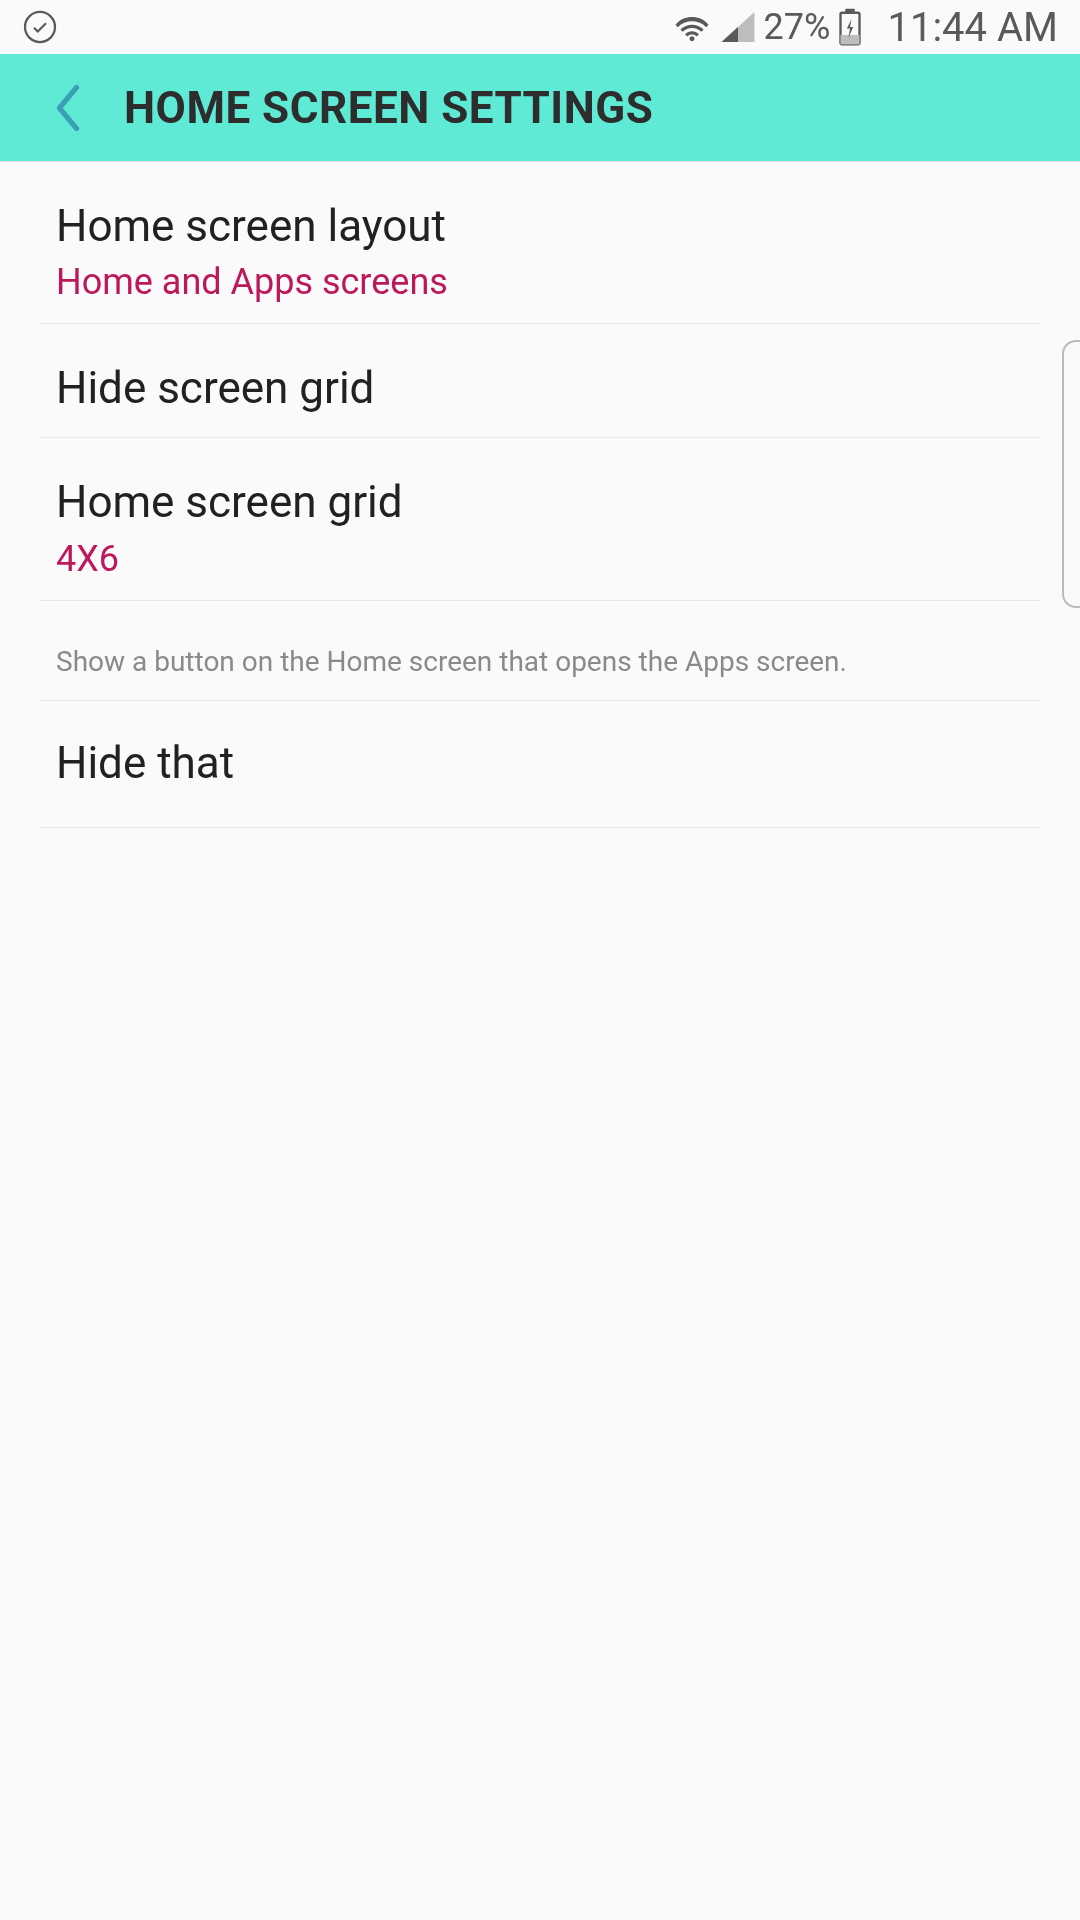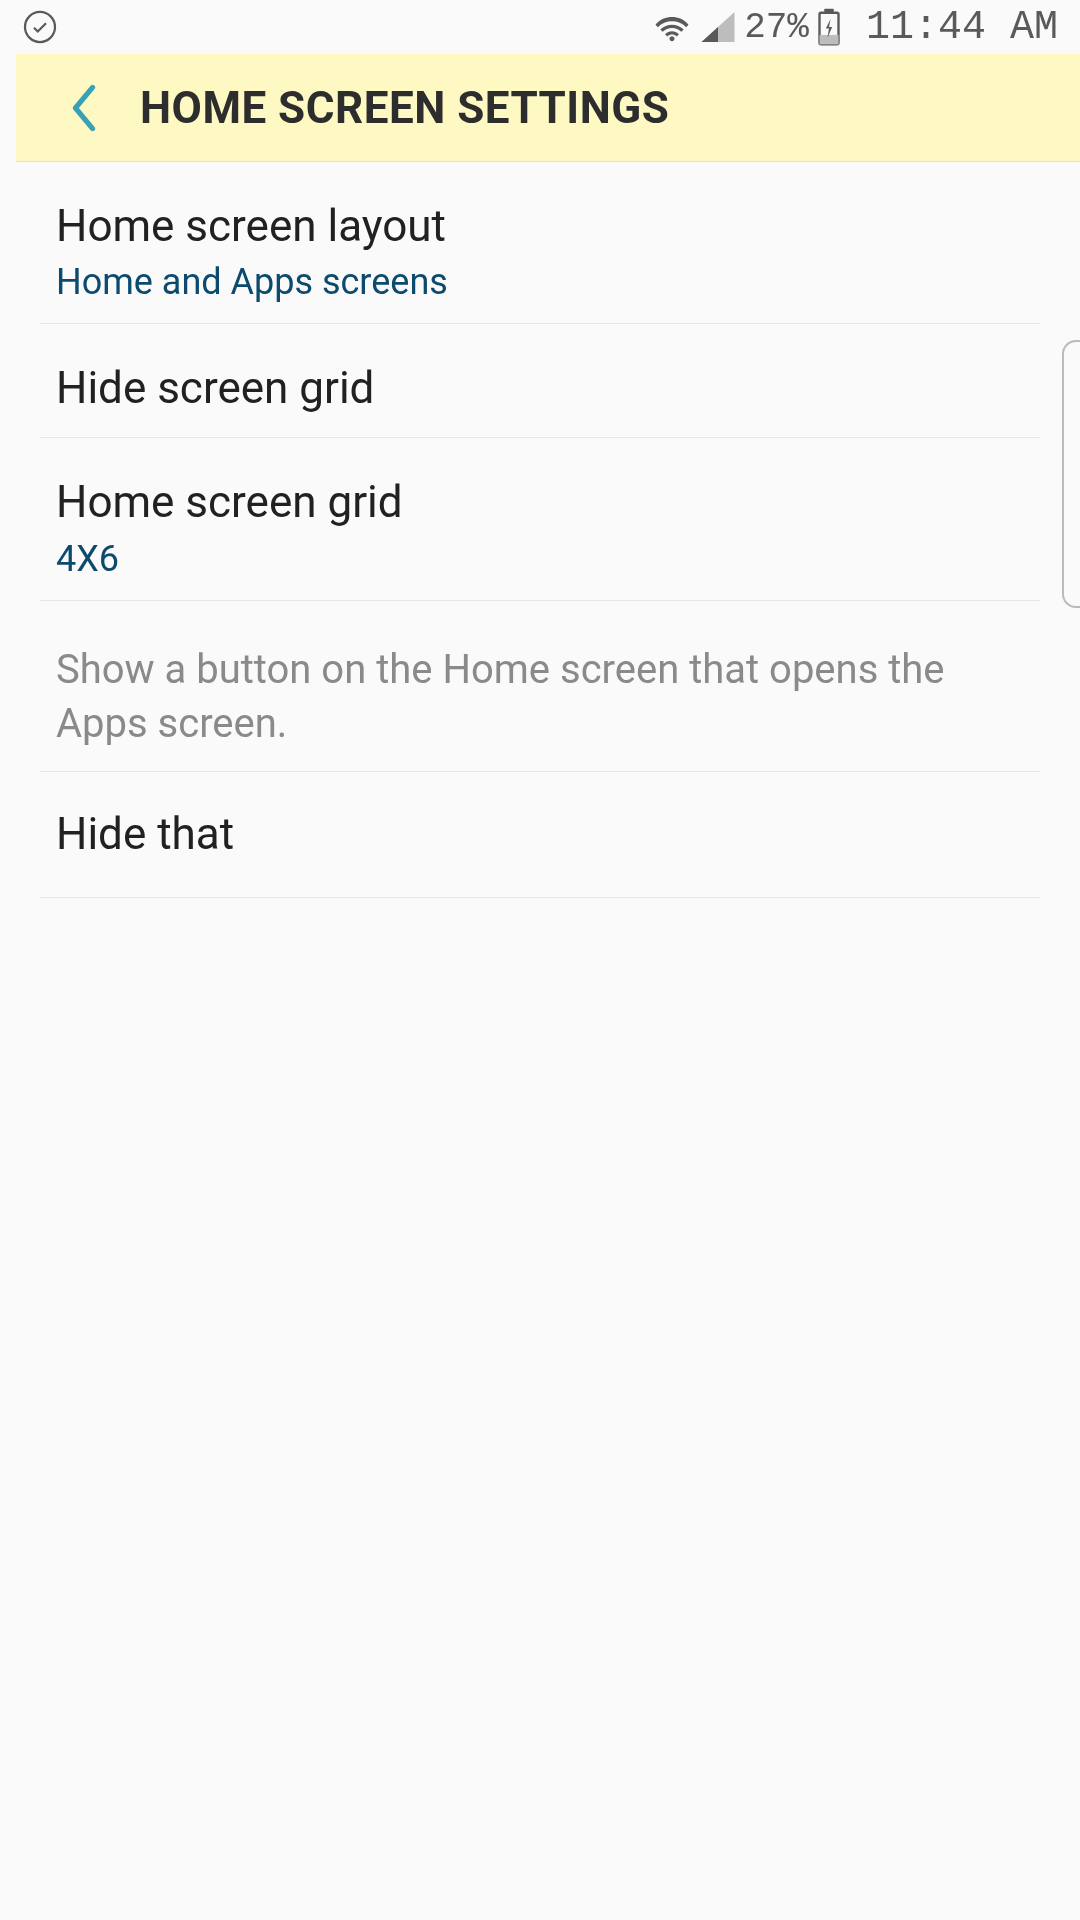--- a/index.html
+++ b/index.html
@@ -23,21 +23,20 @@
       color: #5a5a5a;
     }
     .status-left {
       display: flex;
       align-items: center;
     }
     .status-right {
       display: flex;
       align-items: center;
       gap: 8px;
-      font-family: Liberation Mono, monospace;
     }
     .checkmark-circle {
       width: 36px;
       height: 36px;
     }
     .wifi-icon, .signal-icon, .battery-icon {
       display: inline-flex;
       align-items: center;
     }
     .battery-pct {
@@ -50,22 +49,21 @@
       color: #5a5a5a;
       font-weight: 400;
       margin-left: 17px;
     }
     .app-bar {
       height: 108px;
       display: flex;
       align-items: center;
       padding: 0 0 0 48px;
       border-bottom: 1px solid #e0e0e0;
-      background: #fef9c3;
-      margin-left: 16px;
+      background: #5eead4;
     }
     .back-button {
       width: 40px;
       height: 60px;
       display: flex;
       align-items: center;
       justify-content: center;
       margin-right: 36px;
     }
     .app-title {
@@ -85,26 +83,26 @@
       padding: 34px 16px;
     }
     .setting-title {
       font-size: 44px;
       color: #212121;
       font-weight: 400;
       line-height: 1.3;
     }
     .setting-value {
       font-size: 36px;
-      color: #0c4a6e;
+      color: #be185d;
       font-weight: 400;
       margin-top: 6px;
     }
     .setting-description {
-      font-size: 40px;
+      font-size: 28px;
       color: #8a8a8a;
       font-weight: 400;
       margin-top: 6px;
       line-height: 1.35;
     }
     .scroll-indicator {
       position: absolute;
       right: 0;
       top: 340px;
       width: 18px;

